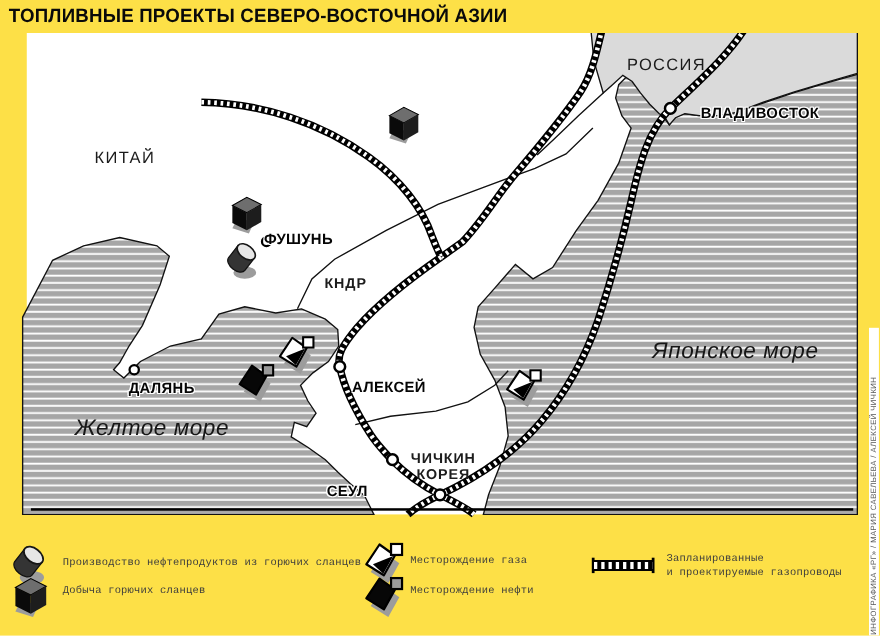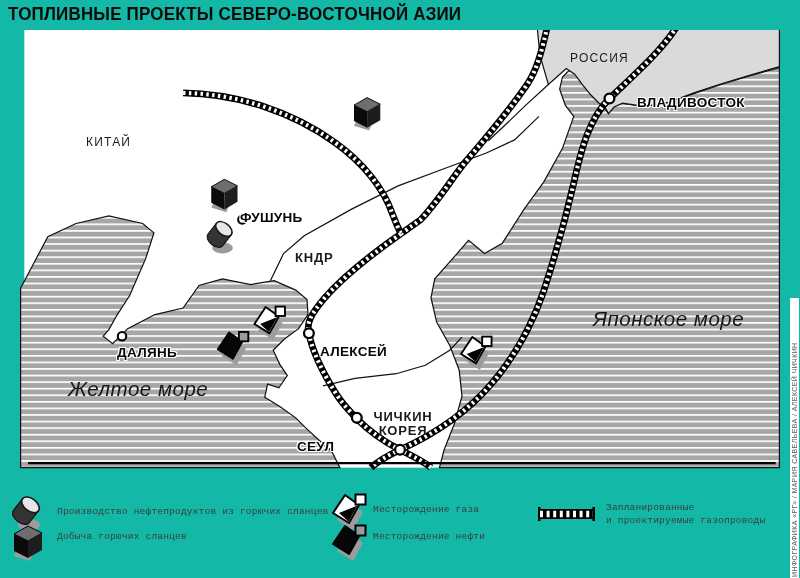--- a/index.html
+++ b/index.html
@@ -1,22 +1,22 @@
 <!DOCTYPE html>
 <html><head>
 <meta charset="utf-8">
 <style>
   html,body{margin:0;padding:0;background:#fff;}
-  .stage{position:relative;width:800px;height:578px;background:#14b8a6;overflow:hidden;
+  .stage{position:relative;width:800px;height:578px;background:#fde047;overflow:hidden;
          font-family:"Liberation Sans",sans-serif;color:#000;}
   .stage svg{position:absolute;left:0;top:0;}
   .lbl{position:absolute;white-space:nowrap;line-height:1.05;}
   .title{left:8px;top:5px;font-size:17.5px;font-weight:bold;letter-spacing:.2px;
          transform:scaleX(.97);transform-origin:left top;color:#0a0a0a;}
-  .country{font-size:12px;letter-spacing:1.2px;color:#1c1c1c;}
+  .country{font-size:15px;letter-spacing:1.2px;color:#1c1c1c;}
   .country-sm{font-size:13px;letter-spacing:.8px;color:#1c1c1c;font-weight:bold;}
   .sea-label{font-size:20.5px;font-style:italic;letter-spacing:.5px;color:#161616;}
   .city{font-size:13.5px;font-weight:bold;letter-spacing:.3px;color:#050505;
         text-shadow:-1px -1px 0 #fff,1px -1px 0 #fff,-1px 1px 0 #fff,1px 1px 0 #fff,0 1px 0 #fff,0 -1px 0 #fff;text-align:center;}
   .legend-text{font-size:9.5px;color:#3d3d3d;letter-spacing:.2px;font-family:Liberation Mono, monospace;}
   .credit{position:absolute;right:1px;top:298px;height:278px;writing-mode:vertical-rl;
           transform:rotate(180deg);font-size:7px;letter-spacing:.4px;color:#5a5a5a;
           background:#fff;padding:1px 1px;}
   .korea-block{left:370px;top:410px;width:66px;text-align:center;white-space:normal;}
   .rail-black{fill:none;stroke:#000;stroke-width:7.2;}

